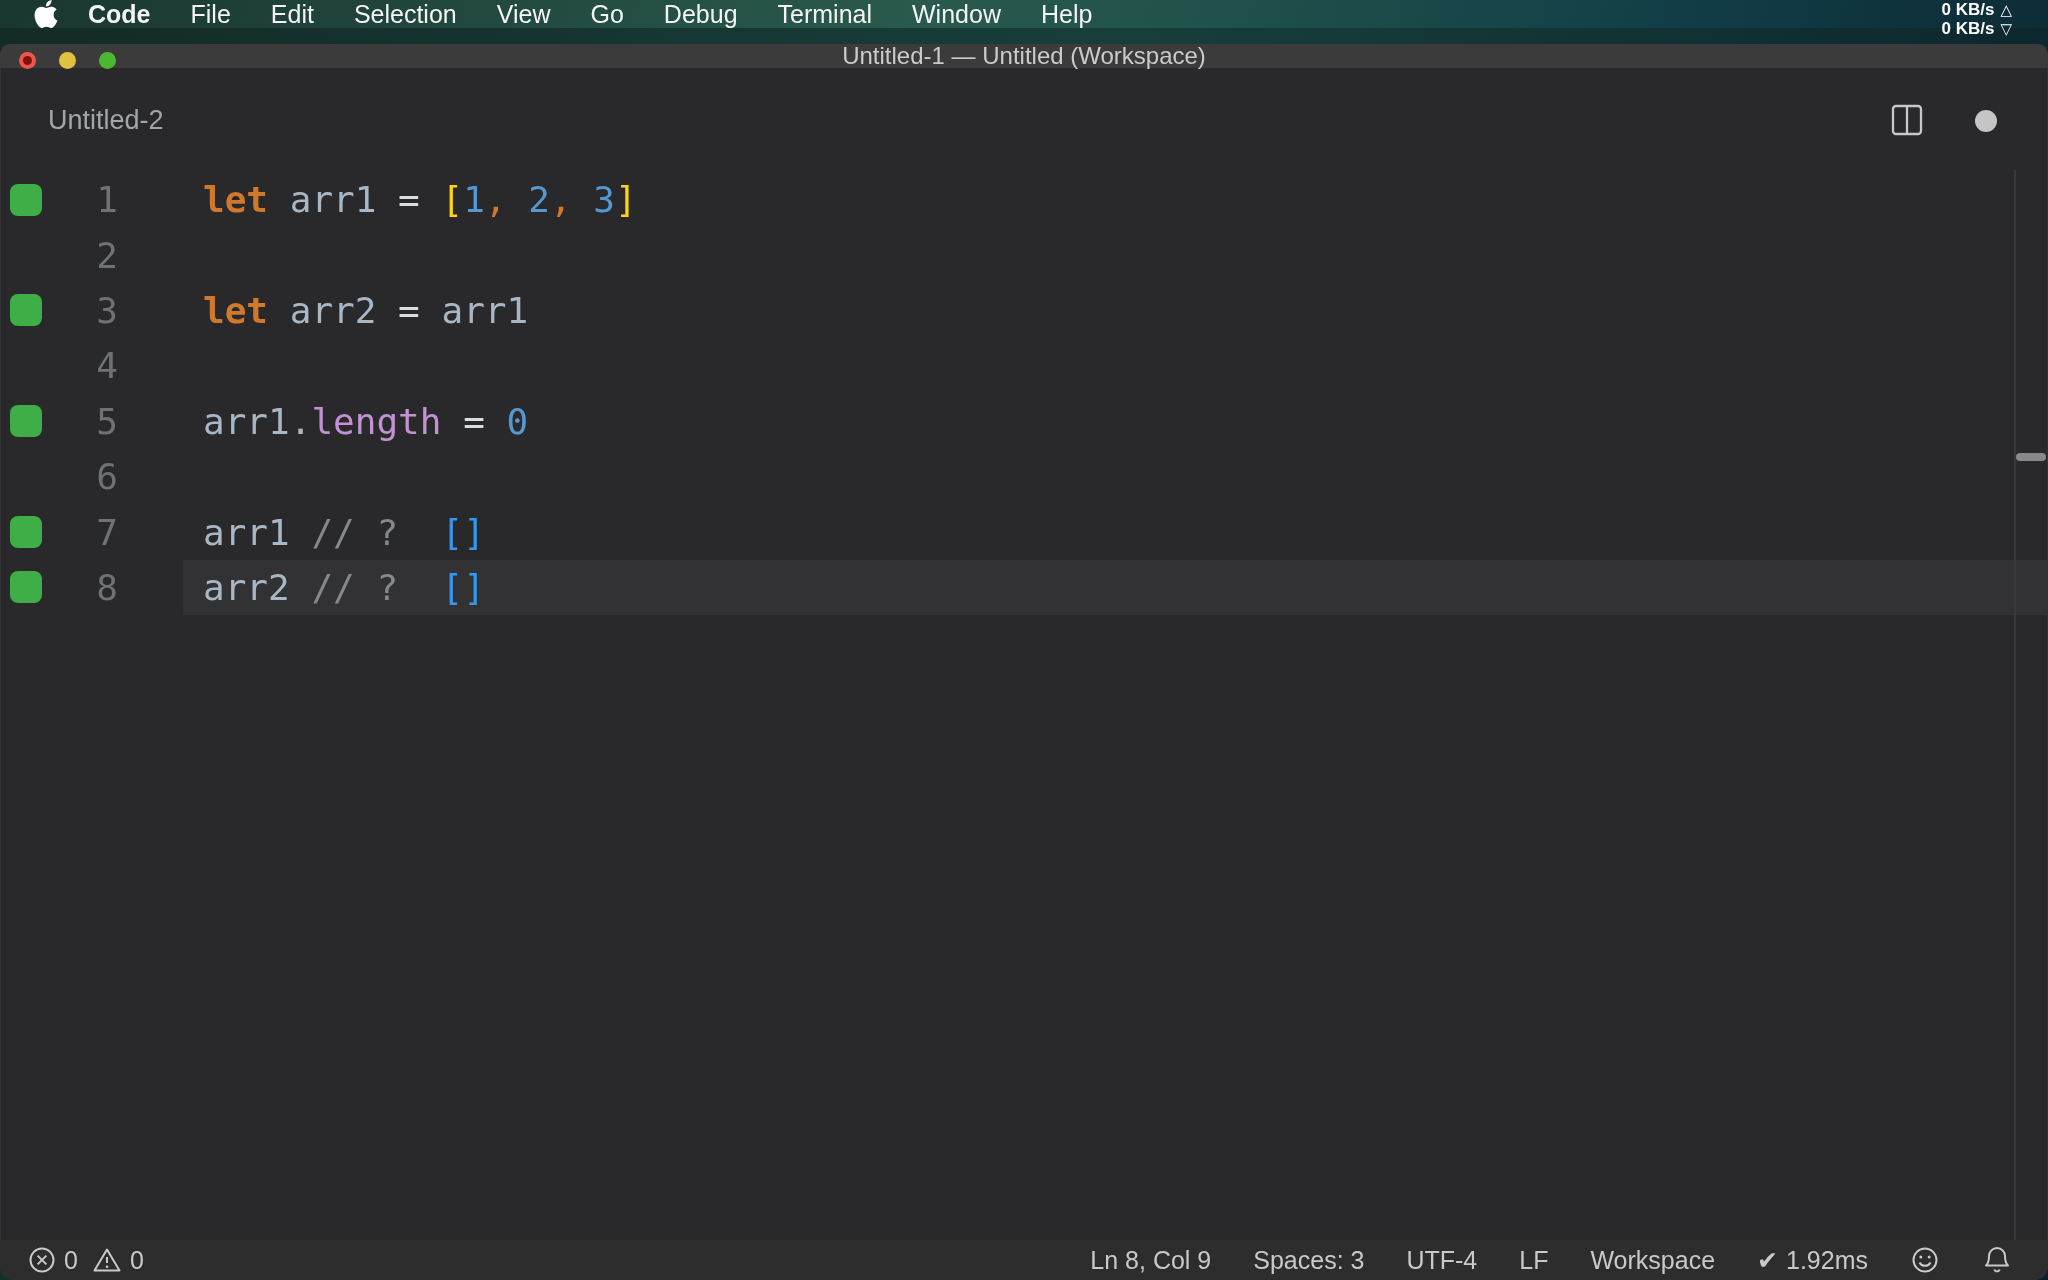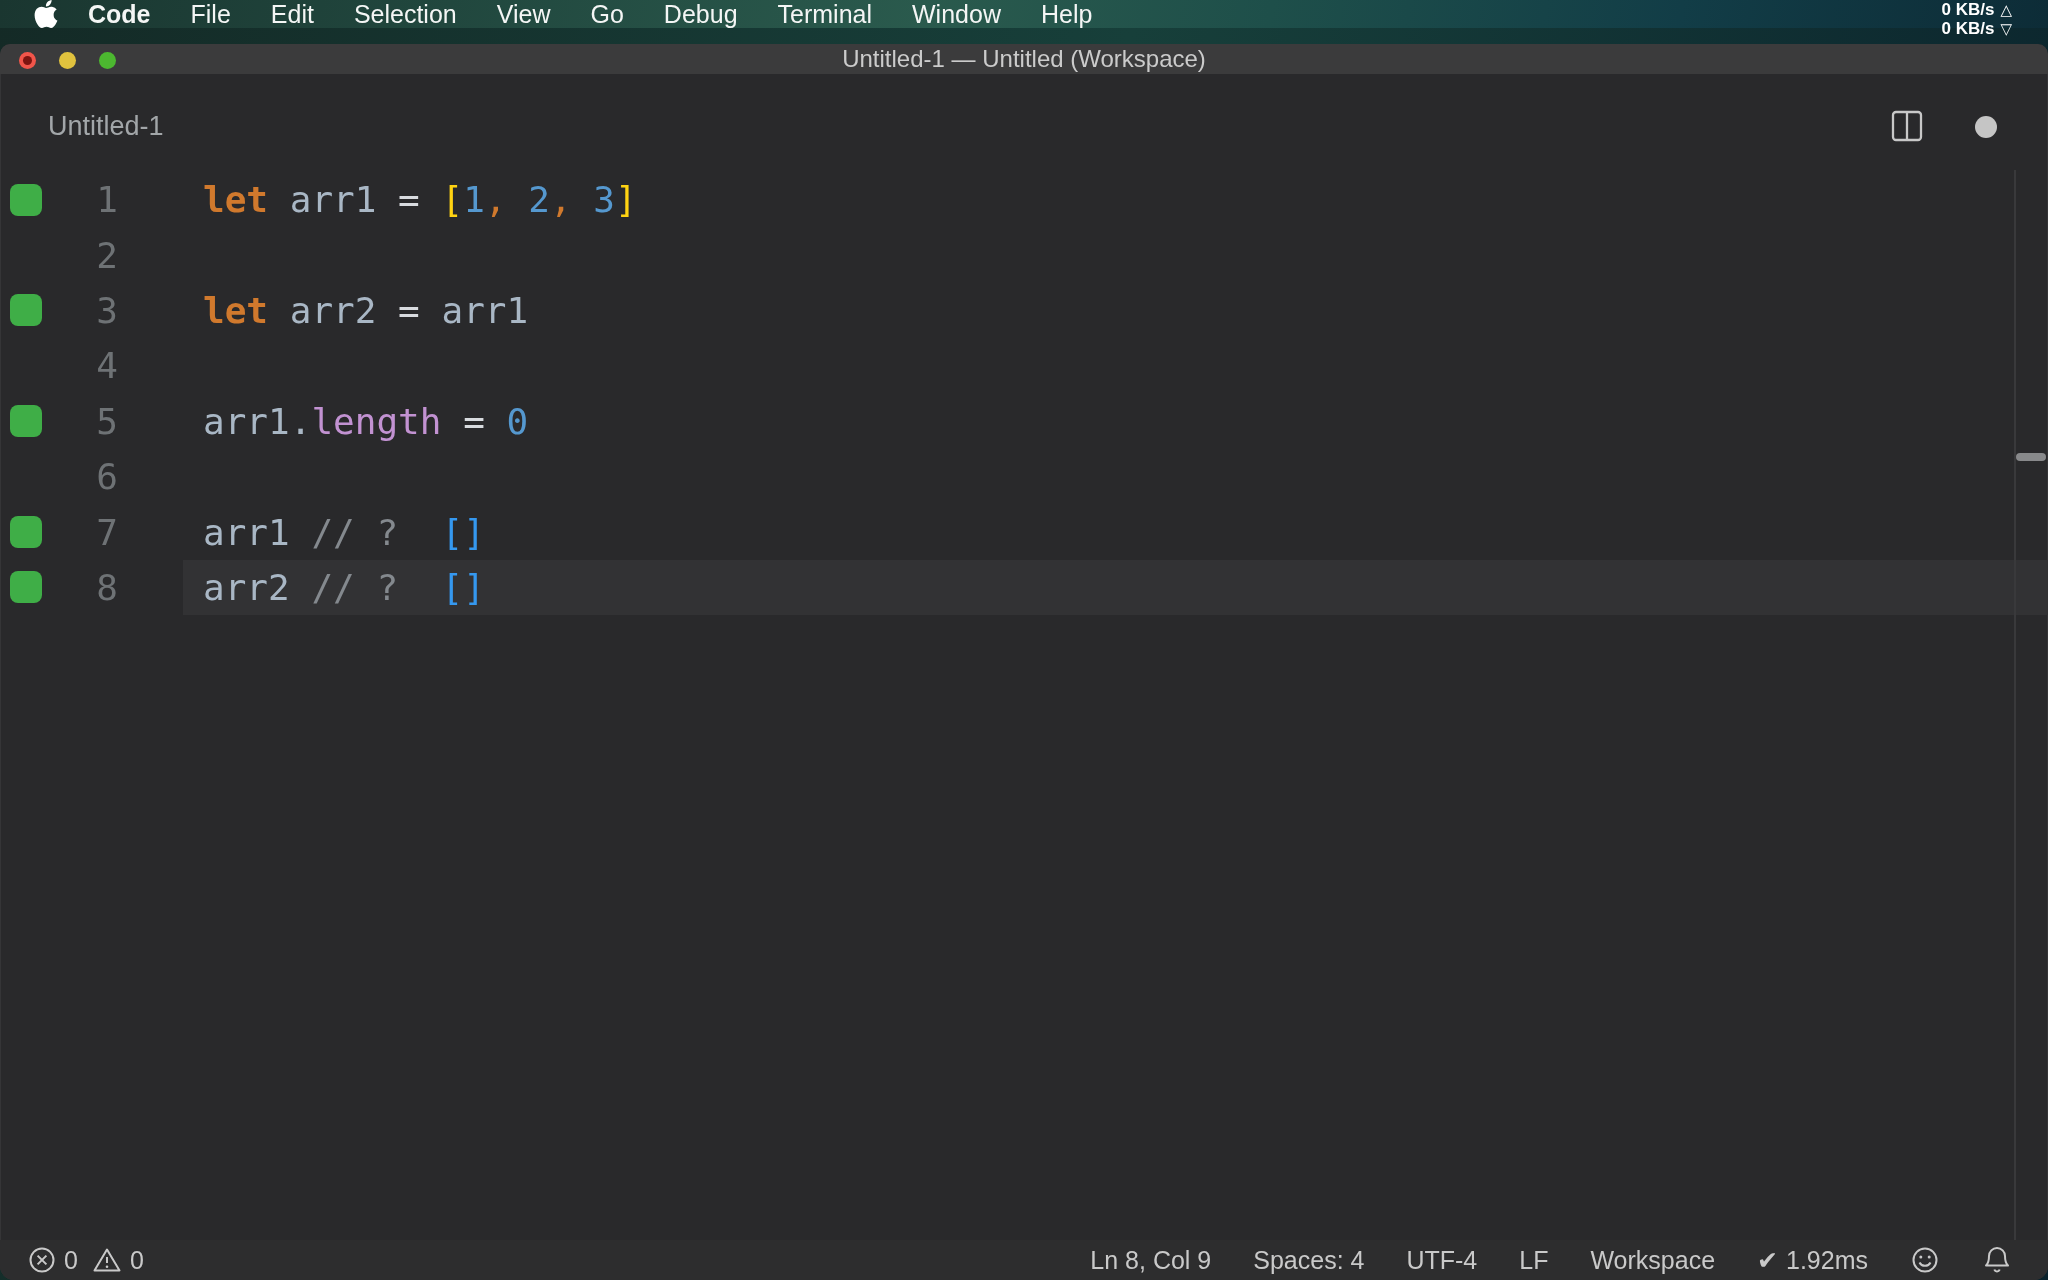--- a/index.html
+++ b/index.html
@@ -24,21 +24,21 @@
   .net-row{display:flex;align-items:center;gap:6px;}
   .net-arrow{font-size:15px;font-weight:normal;}
   .mb-icon{display:flex;align-items:center;}
   
   .window{
     position:absolute;top:44px;left:0;right:0;bottom:0;
     background:#29292b;border-radius:10px 10px 14px 14px;overflow:hidden;
     box-shadow:inset 0 0 0 1px rgba(255,255,255,0.06);
   }
   .titlebar{
-    position:relative;height:30px;background:#3b3b3c;border-radius:10px 10px 0 0;
+    position:relative;height:24px;background:#3b3b3c;border-radius:10px 10px 0 0;
     display:flex;align-items:center;justify-content:center;
   }
   .window-title{color:#cbcbcb;font-size:24px;}
   .traffic{position:absolute;left:19px;top:8px;display:flex;gap:23px;}
   .light{width:17px;height:17px;border-radius:50%;position:relative;}
   .light.red{background:#f1554a;}
   .light.red::after{content:"";position:absolute;left:4px;top:4px;width:9px;height:9px;border-radius:50%;background:#7d1410;}
   .light.yellow{background:#e0c23e;}
   .light.green{background:#4cb830;}
   
@@ -166,21 +166,21 @@
     <div class="titlebar">
       <div class="traffic">
         <span class="light red"></span>
         <span class="light yellow"></span>
         <span class="light green"></span>
       </div>
       <span class="window-title">Untitled-1 — Untitled (Workspace)</span>
     </div>
 
     <div class="tabbar">
-      <span class="tab-label">Untitled-1</span>
+      <span class="tab-label">Untitled-2</span>
       <span class="split-btn">
         <svg width="32" height="32" viewBox="0 0 32 32" fill="none" stroke="#c8c8c8" stroke-width="2.3">
           <rect x="2" y="2" width="28" height="28" rx="3"></rect>
           <path d="M16 2 L16 30"></path>
         </svg>
       </span>
       <span class="dirty-dot"></span>
     </div>
 
     <div class="editor">
@@ -215,21 +215,21 @@
               <path d="M15 11 L15 17"></path>
               <circle cx="15" cy="20.7" r="1.3" fill="#c9c9c9" stroke="none"></circle>
             </svg>
           </span>
           <span class="sb-item">0</span>
         </span>
       </div>
 
       <div class="sb-right">
         <span class="sb-item">Ln 8, Col 9</span>
-        <span class="sb-item">Spaces: 4</span>
+        <span class="sb-item">Spaces: 3</span>
         <span class="sb-item">UTF-4</span>
         <span class="sb-item">LF</span>
         <span class="sb-item">Workspace</span>
         <span class="perf">
           <span>✔</span>
           <span>1.92ms</span>
         </span>
         <span>
           <svg width="30" height="30" viewBox="0 0 30 30" fill="none" stroke="#c9c9c9" stroke-width="2">
             <circle cx="15" cy="15" r="11.5"></circle>

